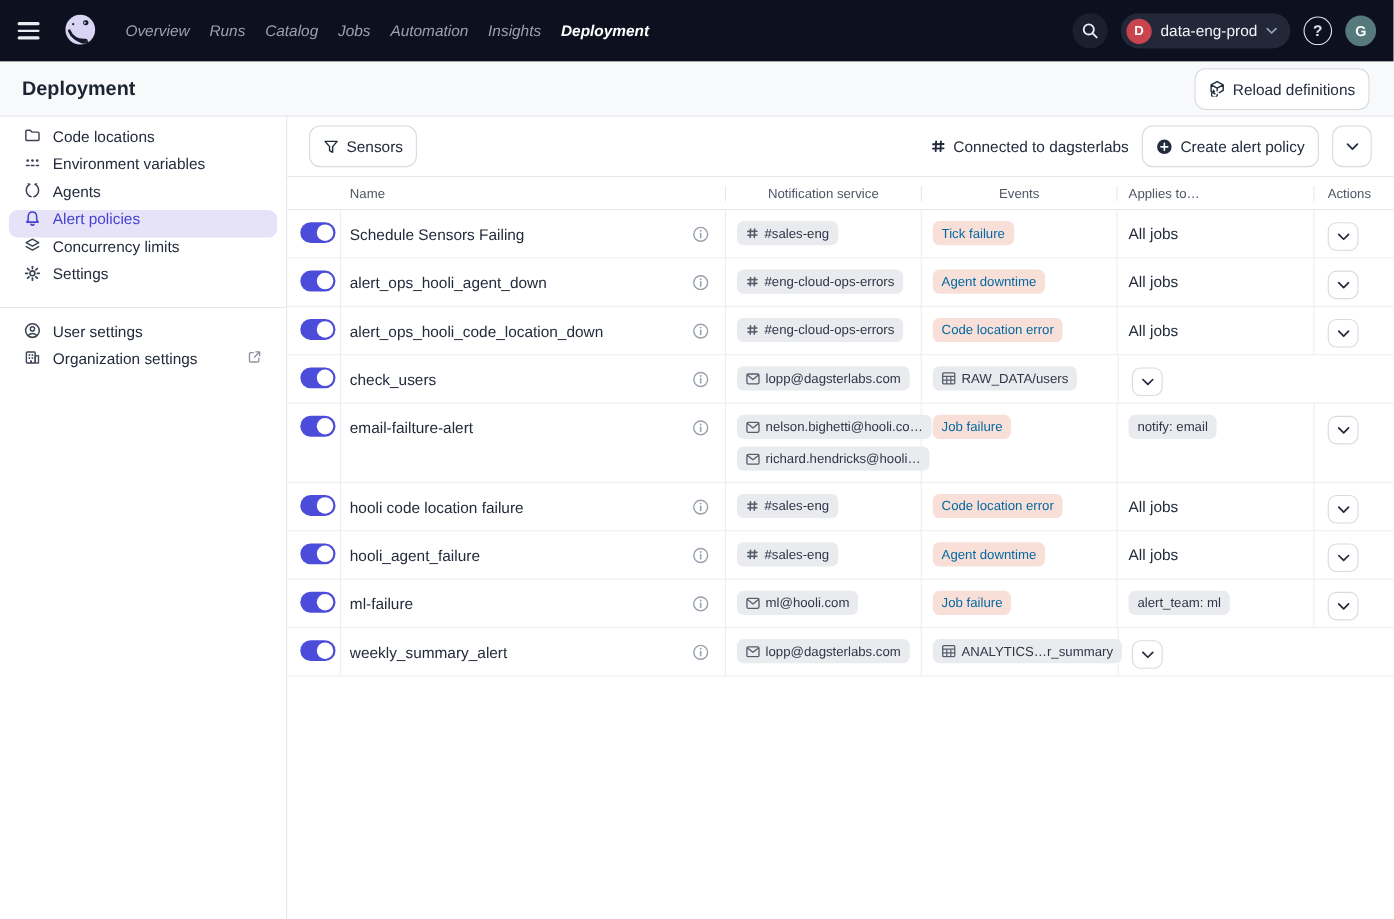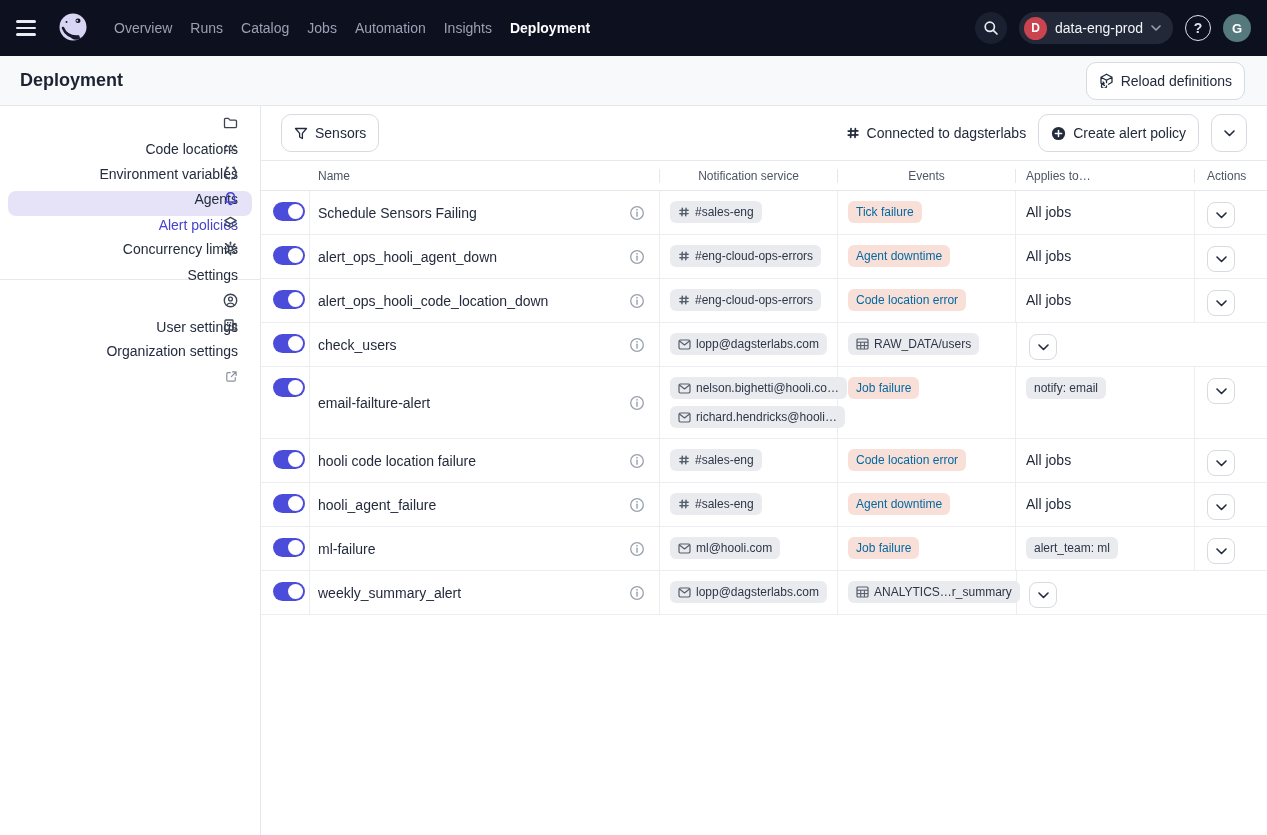--- a/index.html
+++ b/index.html
@@ -12,21 +12,21 @@
   svg { display:block; }
 
   
   .topnav {
     height:56px; background:#0C101F; display:flex; align-items:center;
     padding:0 16px; gap:8px;
   }
   .hamburger { width:28px; height:28px; display:flex; flex-direction:column; justify-content:center; gap:4px; cursor:pointer; margin-right:4px;}
   .hamburger span { display:block; width:20px; height:2.4px; background:#E9ECF3; border-radius:2px; }
   .logo { width:34px; height:34px; margin-right:16px; }
-  .nav-links { display:flex; align-items:center; gap:18px; }
+  .nav-links { display:flex; align-items:center; gap:18px;font-style:italic; }
   .nav-link { font-size:14px; color:#9AA1B2; cursor:pointer; text-decoration:none; }
   .nav-link.active { color:#ffffff; font-weight:700; }
   .topnav-right { margin-left:auto; display:flex; align-items:center; gap:12px; }
   .icon-circle { width:32px; height:32px; border-radius:50%; background:#1A2030; display:flex; align-items:center; justify-content:center; cursor:pointer; }
   .ws-pill { height:32px; border-radius:16px; background:#222838; display:flex; align-items:center; gap:8px; padding:0 12px 0 5px; cursor:pointer; }
   .ws-avatar { width:23px; height:23px; border-radius:50%; background:#C9444F; color:#fff; font-size:12px; font-weight:700; display:flex; align-items:center; justify-content:center; }
   .ws-label { color:#F2F4F8; font-size:14px; }
   .help-circle { width:26px; height:26px; border-radius:50%; border:1.6px solid #DFE3EC; color:#DFE3EC; display:flex; align-items:center; justify-content:center; font-size:14px; font-weight:700; cursor:pointer; }
   .user-avatar { width:28px; height:28px; border-radius:50%; background:#55797C; color:#fff; font-size:13px; font-weight:700; display:flex; align-items:center; justify-content:center; cursor:pointer; }
 
@@ -39,43 +39,43 @@
   .btn {
     display:inline-flex; align-items:center; gap:7px; background:#fff;
     border:1px solid #D7DAE0; border-radius:10px; height:38px; padding:0 12px;
     font-size:14px; color:#222B3D; cursor:pointer; font-family:inherit;
   }
 
   
   .content { display:flex; height:729px; }
   .sidebar { width:261px; border-right:1px solid #E4E7EB; padding-top:10px; flex-shrink:0; }
   .side-item {
-    display:flex; align-items:flex-end; gap:11px; height:25px; margin:0 8px;
-    padding:0 14px; border-radius:8px; font-size:14px; color:#232B3D; cursor:pointer;flex-direction:column;
+    display:flex; align-items:flex-start; gap:11px; height:25px; margin:0 8px;
+    padding:0 14px; border-radius:8px; font-size:14px; color:#232B3D; cursor:pointer;
   }
   .side-item .sicon { color:#3C4454; display:flex; }
   .side-item.active { background:#E6E3F8; color:#4642D1; }
   .side-item.active .sicon { color:#4642D1; }
   .side-divider { border-top:1px solid #E6E8EC; margin:13px 0; }
   .ext { margin-left:auto; color:#8A919E; display:flex; }
 
   .main { flex:1; display:flex; flex-direction:column; }
   .toolbar { height:54px; display:flex; align-items:center; padding:0 20px; flex-shrink:0; }
   .toolbar-right { margin-left:auto; display:flex; align-items:center; gap:12px; }
   .conn { display:flex; align-items:center; gap:7px; font-size:14px; color:#232B3D; }
   .btn-sm-arrow { width:36px; justify-content:center; padding:0; }
 
   
   .table { border-top:1px solid #E6E8EC; }
   .thead { display:flex; height:30px; border-bottom:1px solid #E6E8EC; align-items:center; }
   .th { font-size:12px; color:#4E5664; }
   .trow { display:flex; border-bottom:1px solid #EBEDF0; align-items:stretch; }
   .cell { padding-top:13px; }
   .c-toggle { width:49px; border-right:1px solid #EBEDF0; padding:11px 0 0 12px; }
-  .c-name  { width:350px; border-right:1px solid #EBEDF0; display:flex; justify-content:space-between; align-items:center; padding:13px 14px 13px 8px; }
+  .c-name  { width:350px; border-right:1px solid #EBEDF0; display:flex; justify-content:space-between; align-items:flex-start; padding:13px 14px 13px 8px; }
   .c-notif { width:178px; border-right:1px solid #EBEDF0; padding:10px 10px 10px 10px; display:flex; flex-direction:column; gap:7px; align-items:flex-start; }
   .c-events{ width:178px; border-right:1px solid #EBEDF0; padding:10px 10px; display:flex; flex-direction:column; gap:7px; align-items:flex-start; }
   .c-applies{ width:179px; border-right:1px solid #EBEDF0; padding:10px 10px; }
   .c-actions{ flex:1; padding:11px 0 0 12px;text-align:center; }
   .th.c-toggle, .th.c-name, .th.c-notif, .th.c-events, .th.c-applies, .th.c-actions { padding-top:0; padding-bottom:0; display:flex; align-items:center; border-color:#E6E8EC; }
   .th.c-name { padding-left:8px; } .th.c-notif,.th.c-events,.th.c-applies { padding-left:10px; }
   .policy-name { font-size:14px; color:#232B3D; margin-top:1px; }
   .applies-text { font-size:14px; color:#232B3D; padding-top:3px; }
 
   .toggle { width:32px; height:19px; border-radius:10px; background:#4C4CDB; position:relative; cursor:pointer; }

